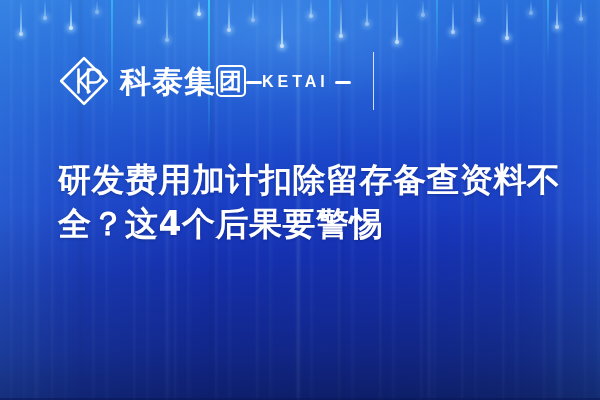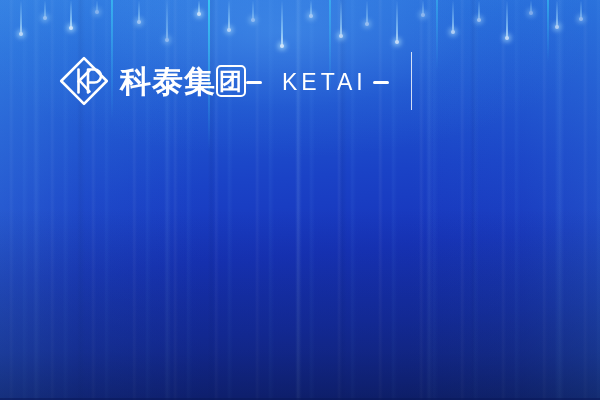--- a/index.html
+++ b/index.html
@@ -138,25 +138,25 @@
     margin-top: 2px;
   }
   .brand-dash {
     width: 16px;
     height: 3px;
     background: #ffffff;
     border-radius: 2px;
   }
   .brand-en {
     font-family: "Liberation Sans", sans-serif;
-    font-size: 23px;
-    font-weight: normal;
+    font-size: 16px;
+    font-weight: bold;
     color: #ffffff;
     letter-spacing: 4px;
-    margin: 0 6px 0 20px;
+    margin: 0 6px 0 0;
     white-space: nowrap;
   }
   .divider {
     width: 1.5px;
     height: 58px;
     background: rgba(255,255,255,0.80);
     margin: 0 20px 0 22px;
     flex: 0 0 auto;
   }
   .tagline {
@@ -303,14 +303,18 @@
         <span class="brand-dash"></span>
         <span class="brand-en">KETAI</span>
         <span class="brand-dash"></span>
       </div>
     </div>
 
     <div class="divider"></div>
 
   </div>
 
+  <div class="headline">
+    <div class="headline-line">研发费用加计扣除留存备查资料不</div>
+    <div class="headline-line">全？这4个后果要警惕</div>
+  </div>
 
 </div>
 
 </body></html>

